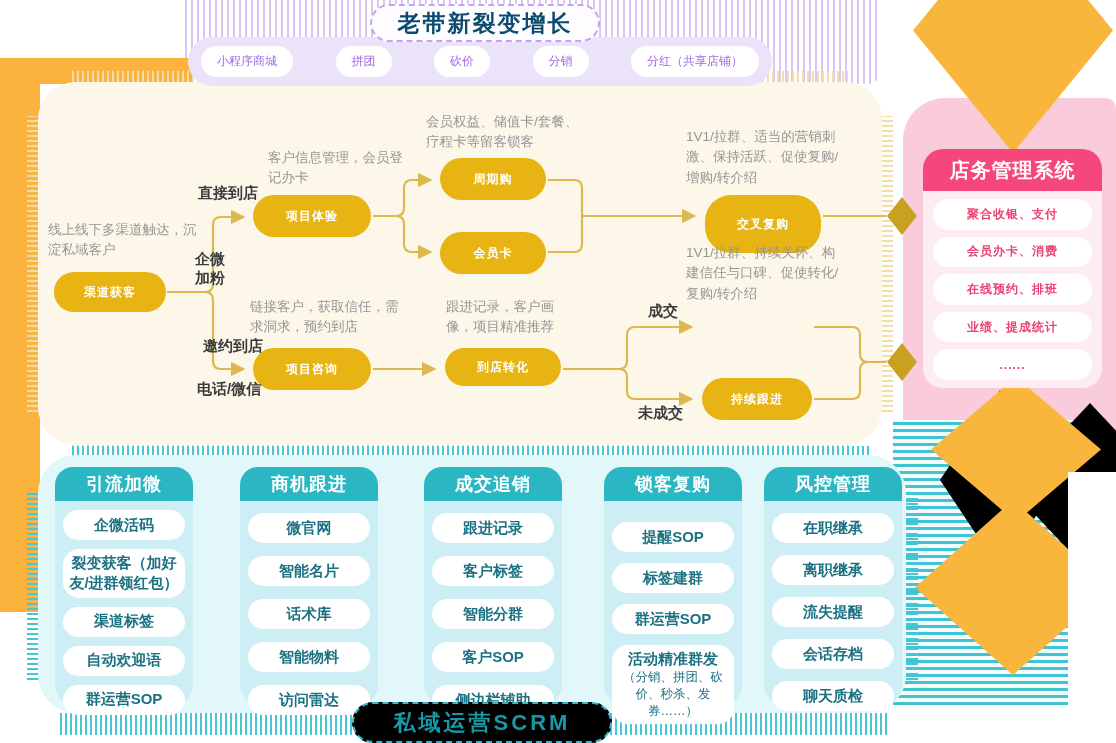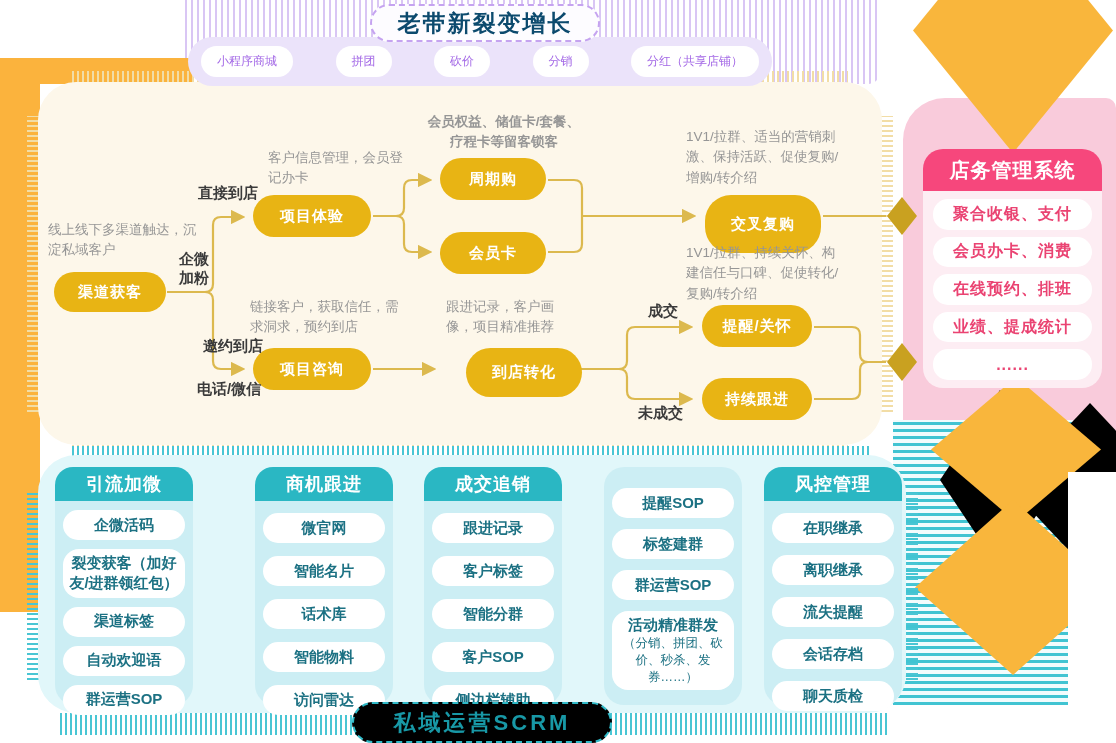--- a/index.html
+++ b/index.html
@@ -28,40 +28,40 @@
 
   
   .top-strip { left:0; top:58px; width:192px; height:26px; background:#fbb33d; }
   .left-ribbon { left:0; top:58px; width:56px; height:554px; background:#fbb33d;
     clip-path:polygon(0 0,40px 0,40px 222px,54px 242px,40px 262px,40px 497px,54px 517px,40px 537px,40px 554px,0 554px); }
 
   
   .cream-panel { left:38px; top:82px; width:844px; height:363px; background:#fdf7ea; border-radius:38px; }
 
   
-  .node { position:absolute; background:#e8b414; color:#fff; font-weight:bold; font-size:15px;
+  .node { position:absolute; background:#e8b414; color:#fff; font-weight:bold; font-size:12px;
     border-radius:26px; display:flex; align-items:center; justify-content:center; letter-spacing:1px; z-index:6; }
   .caption { position:absolute; color:#969696; font-size:13.5px; line-height:1.5; z-index:6; }
-  .cap-c { text-align:center;font-weight:bold; }
+  .cap-c { text-align:left; }
   .elabel { position:absolute; color:#3b3b3b; font-weight:bold; font-size:15px; line-height:1.25; z-index:6; }
   #connectors { position:absolute; left:0; top:0; width:1116px; height:743px; z-index:5; pointer-events:none; }
 
   .gold-diamond { position:absolute; width:30px; height:38px; background:#c9a120;
     clip-path:polygon(50% 0,100% 50%,50% 100%,0 50%); z-index:6; }
 
   
   .pink-panel { left:903px; top:98px; width:213px; height:392px; background:#f9cbdb; border-radius:42px 10px 10px 42px; }
   .big-diamond { position:absolute; background:#f9b63c; clip-path:polygon(50% 0,100% 50%,50% 100%,0 50%); }
   .store-header { left:923px; top:149px; width:179px; height:42px; background:#f6477c; border-radius:20px 20px 0 0;
     color:#fff; font-weight:bold; font-size:20px; display:flex; align-items:center; justify-content:center;
     letter-spacing:1px; z-index:7; }
   .store-body { left:923px; top:191px; width:179px; height:197px; background:#fdedf3; border-radius:0 0 20px 20px;
     padding:8px 10px; display:flex; flex-direction:column; gap:7px; z-index:7; }
   .store-item { background:#fff; border-radius:15px; height:42px; display:flex; align-items:center; justify-content:center;
-    color:#ea4372; font-weight:bold; font-size:16px; letter-spacing:1px; }
+    color:#ea4372; font-weight:bold; font-size:12px; letter-spacing:1px; }
 
   
   .decor-stripes { left:893px; top:420px; width:180px; height:285px;
     background:repeating-linear-gradient(0deg,#41c4d2 0 3px,#f2fcfd 3px 7px); }
   .black-diamond { position:absolute; background:#000; clip-path:polygon(50% 0,100% 50%,50% 100%,0 50%); }
   .white-cover { left:1068px; top:472px; width:48px; height:271px; background:#fff; z-index:4; }
 
   
   .cyan-panel { left:38px; top:455px; width:868px; height:258px; background:#e1f7fa; border-radius:38px; }
   .scrm-col { position:absolute; top:467px; width:138px; height:238px; background:#cceef4; border-radius:20px; z-index:6; }
@@ -153,34 +153,33 @@
       <path d="M823 216 H886"></path>
     </g>
   </svg>
 
   <div class="node" style="left:54px;top:272px;width:112px;height:40px;">渠道获客</div>
   <div class="node" style="left:253px;top:195px;width:118px;height:42px;">项目体验</div>
   <div class="node" style="left:440px;top:158px;width:106px;height:42px;">周期购</div>
   <div class="node" style="left:440px;top:232px;width:106px;height:42px;">会员卡</div>
   <div class="node" style="left:705px;top:195px;width:116px;height:58px;">交叉复购</div>
   <div class="node" style="left:253px;top:348px;width:118px;height:42px;">项目咨询</div>
-  <div class="node" style="left:466px;top:348px;width:116px;height:49px;">到店转化</div>
-  <div class="node" style="left:702px;top:305px;width:110px;height:42px;">提醒/关怀</div>
+  <div class="node" style="left:445px;top:348px;width:116px;height:38px;">到店转化</div>
   <div class="node" style="left:702px;top:378px;width:110px;height:42px;">持续跟进</div>
 
   <div class="caption" style="left:48px;top:220px;width:152px;">线上线下多渠道触达，沉淀私域客户</div>
   <div class="caption" style="left:268px;top:148px;width:146px;">客户信息管理，会员登记办卡</div>
   <div class="caption cap-c" style="left:426px;top:112px;width:156px;">会员权益、储值卡/套餐、疗程卡等留客锁客</div>
   <div class="caption" style="left:686px;top:127px;width:162px;">1V1/拉群、适当的营销刺激、保持活跃、促使复购/增购/转介绍</div>
   <div class="caption" style="left:250px;top:297px;width:152px;">链接客户，获取信任，需求洞求，预约到店</div>
   <div class="caption" style="left:446px;top:297px;width:122px;">跟进记录，客户画像，项目精准推荐</div>
   <div class="caption" style="left:686px;top:243px;width:162px;">1V1/拉群、持续关怀、构建信任与口碑、促使转化/复购/转介绍</div>
 
   <div class="elabel" style="left:198px;top:184px;">直接到店</div>
-  <div class="elabel" style="left:176px;top:250px;width:36px;text-align:center;">企微加粉</div>
+  <div class="elabel" style="left:192px;top:250px;width:36px;text-align:center;">企微加粉</div>
   <div class="elabel" style="left:203px;top:337px;">邀约到店</div>
   <div class="elabel" style="left:197px;top:380px;">电话/微信</div>
   <div class="elabel" style="left:648px;top:302px;">成交</div>
   <div class="elabel" style="left:638px;top:404px;">未成交</div>
 
   <div class="fr fr-h-cyan" style="left:72px;top:446px;width:800px;height:10px;"></div>
   <div class="fr fr-h-cyan" style="left:60px;top:713px;width:830px;height:22px;"></div>
   <div class="fr fr-v-cyan" style="left:27px;top:490px;width:12px;height:190px;"></div>
   <div class="fr fr-v-cyan" style="left:906px;top:490px;width:12px;height:190px;"></div>
   <div class="abs cyan-panel"></div>
@@ -208,21 +207,21 @@
           <div class="scrm-item-label">自动欢迎语</div>
 
         </div>
 
         <div class="scrm-item">
           <div class="scrm-item-label">群运营SOP</div>
 
         </div>
       </div>
   </div>
-  <div class="scrm-col" style="left:255px;">
+  <div class="scrm-col" style="left:240px;">
     <div class="scrm-col-header">商机跟进</div>
     <div class="scrm-items" style="gap:13px;padding-top:12px;">
 
         <div class="scrm-item">
           <div class="scrm-item-label">微官网</div>
 
         </div>
 
         <div class="scrm-item">
           <div class="scrm-item-label">智能名片</div>
@@ -269,20 +268,21 @@
 
         </div>
 
         <div class="scrm-item">
           <div class="scrm-item-label">侧边栏辅助</div>
 
         </div>
       </div>
   </div>
   <div class="scrm-col" style="left:604px;">
+    <div class="scrm-col-header">锁客复购</div>
     <div class="scrm-items" style="gap:11px;padding-top:21px;">
 
         <div class="scrm-item">
           <div class="scrm-item-label">提醒SOP</div>
 
         </div>
 
         <div class="scrm-item">
           <div class="scrm-item-label">标签建群</div>
 

